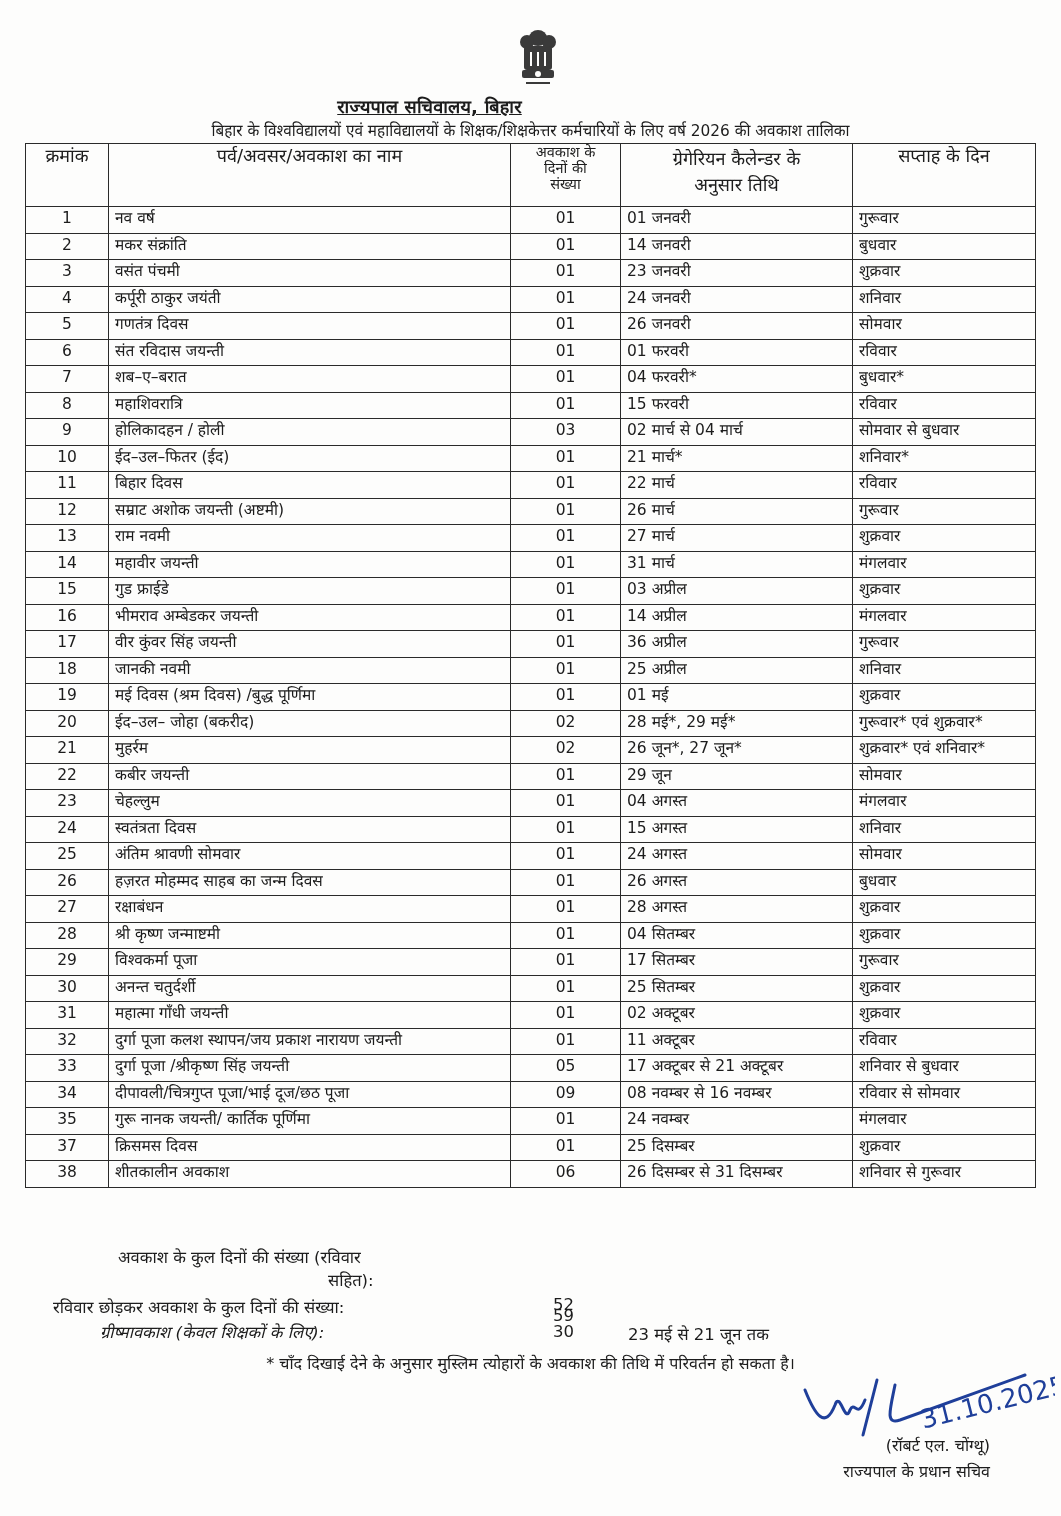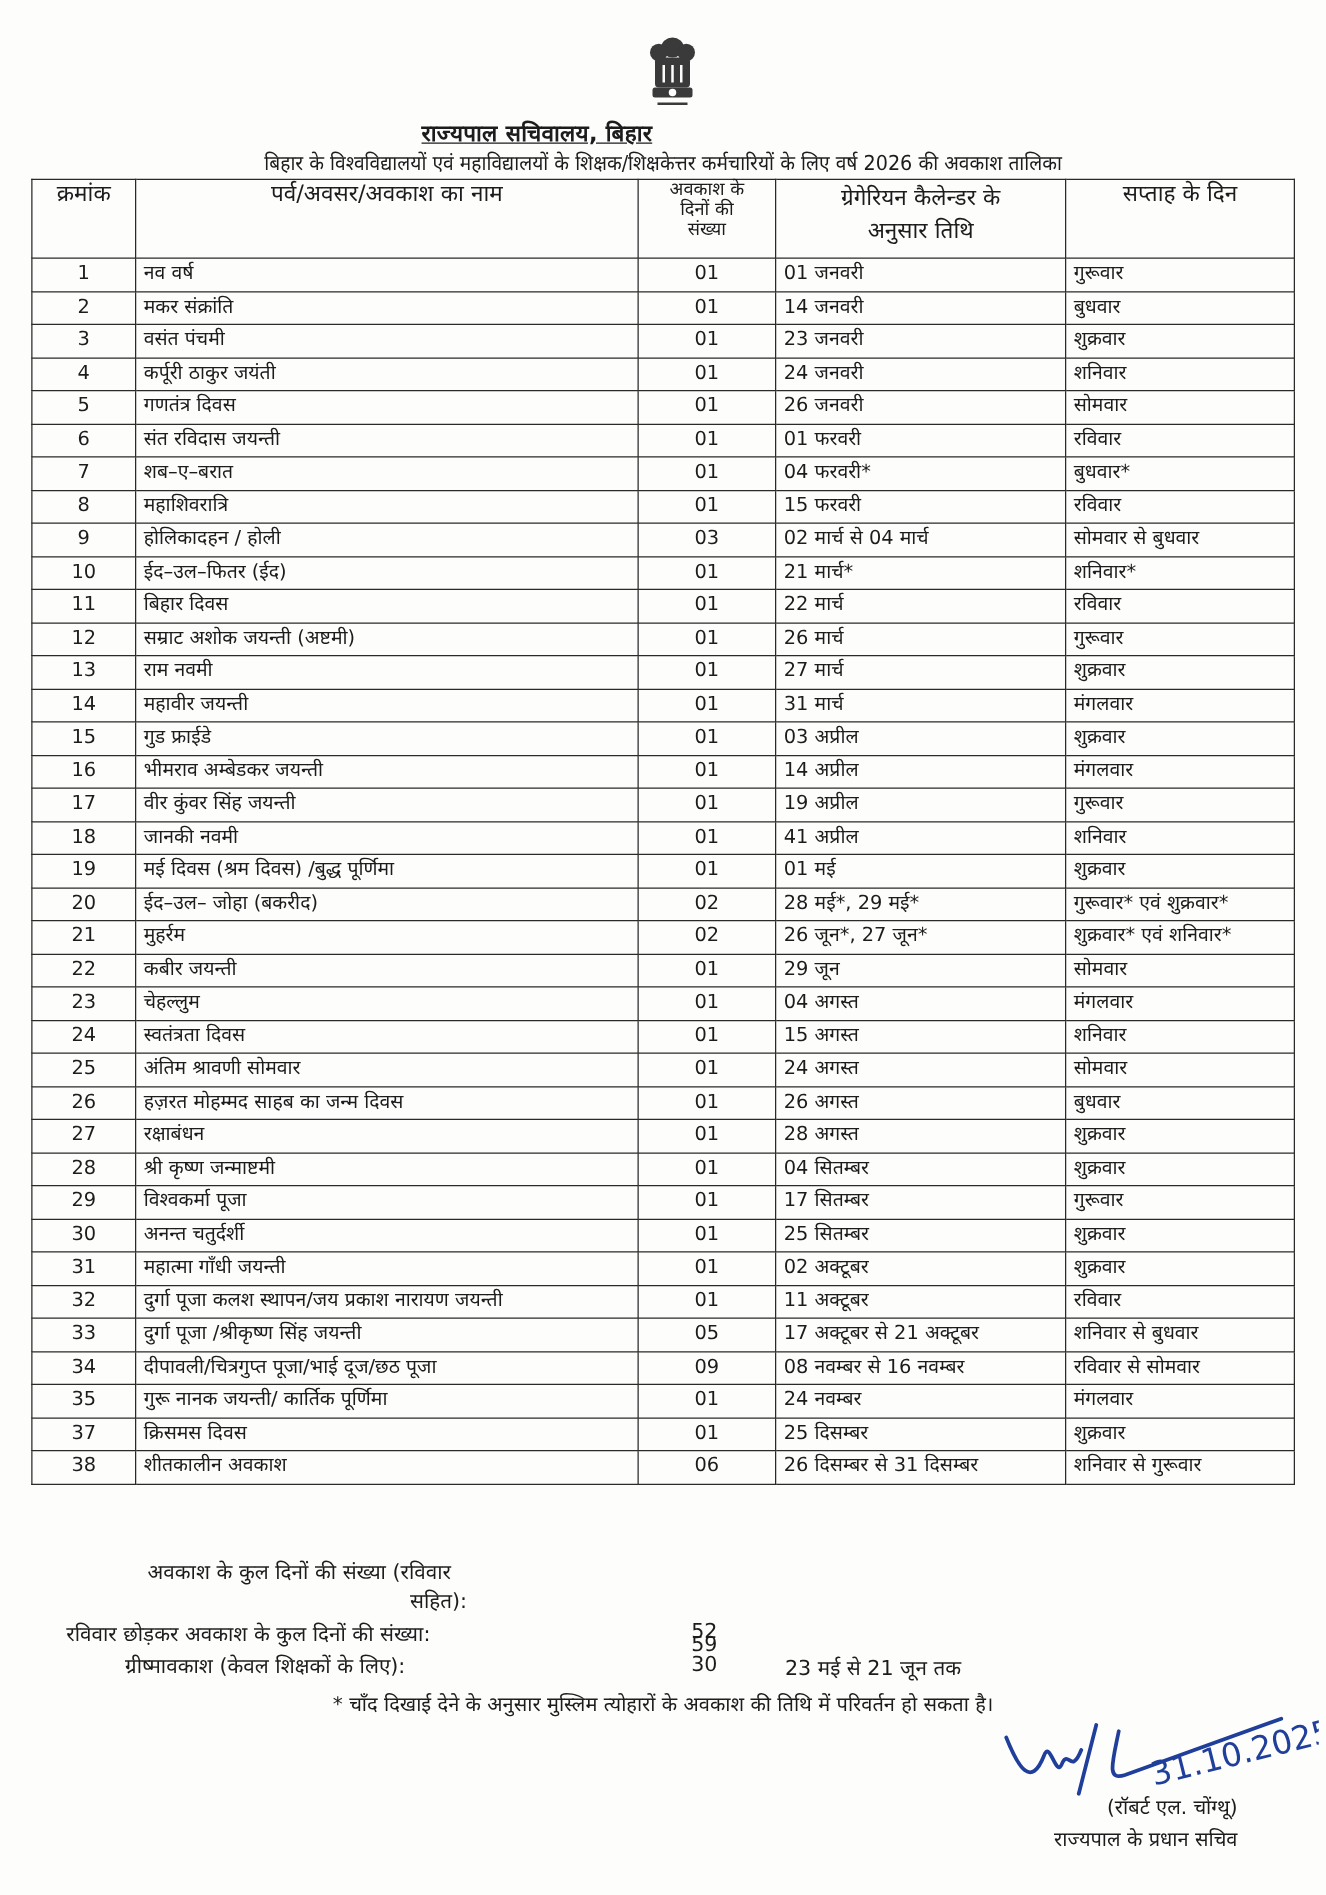--- a/index.html
+++ b/index.html
@@ -193,28 +193,28 @@
         <td class="c-no">16</td>
         <td class="c-name">भीमराव अम्बेडकर जयन्ती</td>
         <td class="c-days">01</td>
         <td class="c-date">14 अप्रील</td>
         <td class="c-day">मंगलवार</td>
       </tr>
       <tr>
         <td class="c-no">17</td>
         <td class="c-name">वीर कुंवर सिंह जयन्ती</td>
         <td class="c-days">01</td>
-        <td class="c-date">19 अप्रील</td>
+        <td class="c-date">36 अप्रील</td>
         <td class="c-day">गुरूवार</td>
       </tr>
       <tr>
         <td class="c-no">18</td>
         <td class="c-name">जानकी नवमी</td>
         <td class="c-days">01</td>
-        <td class="c-date">41 अप्रील</td>
+        <td class="c-date">25 अप्रील</td>
         <td class="c-day">शनिवार</td>
       </tr>
       <tr>
         <td class="c-no">19</td>
         <td class="c-name">मई दिवस (श्रम दिवस) /बुद्ध पूर्णिमा</td>
         <td class="c-days">01</td>
         <td class="c-date">01 मई</td>
         <td class="c-day">शुक्रवार</td>
       </tr>
       <tr>
@@ -346,21 +346,21 @@
     </tbody>
 </table>
 
 <div class="summary" style="left:118px; top:1245px;">
   <div>अवकाश के कुल दिनों की संख्या (रविवार</div>
   <div style="padding-left:210px">सहित):</div>
 </div>
 <div class="summary" style="left:553px; top:1270px;margin-top:36px;">59</div>
 <div class="summary" style="left:53px; top:1295px;">रविवार छोड़कर अवकाश के कुल दिनों की संख्या:</div>
 <div class="summary" style="left:553px; top:1295px;">52</div>
-<div class="summary" style="left:100px; top:1320px;">ग्रीष्मावकाश (केवल शिक्षकों के लिए):</div>
+<div class="summary" style="left:100px; top:1320px;font-style:italic;">ग्रीष्मावकाश (केवल शिक्षकों के लिए):</div>
 <div class="summary" style="left:553px; top:1322px;">30</div>
 <div class="summary" style="left:628px; top:1322px;">23 मई से 21 जून तक</div>
 
 <div class="footnote">* चाँद दिखाई देने के अनुसार मुस्लिम त्योहारों के अवकाश की तिथि में परिवर्तन हो सकता है।</div>
 
 <div class="sig">
   <svg width="260" height="70" viewBox="0 0 260 70">
     <g fill="none" stroke="#1f3f9a" stroke-width="3" stroke-linecap="round">
       <path d="M10 20 C 20 45, 30 60, 40 35 C 45 20, 50 55, 55 40 C 60 30, 62 50, 70 30"></path>
       <path d="M82 10 L 68 65"></path>

